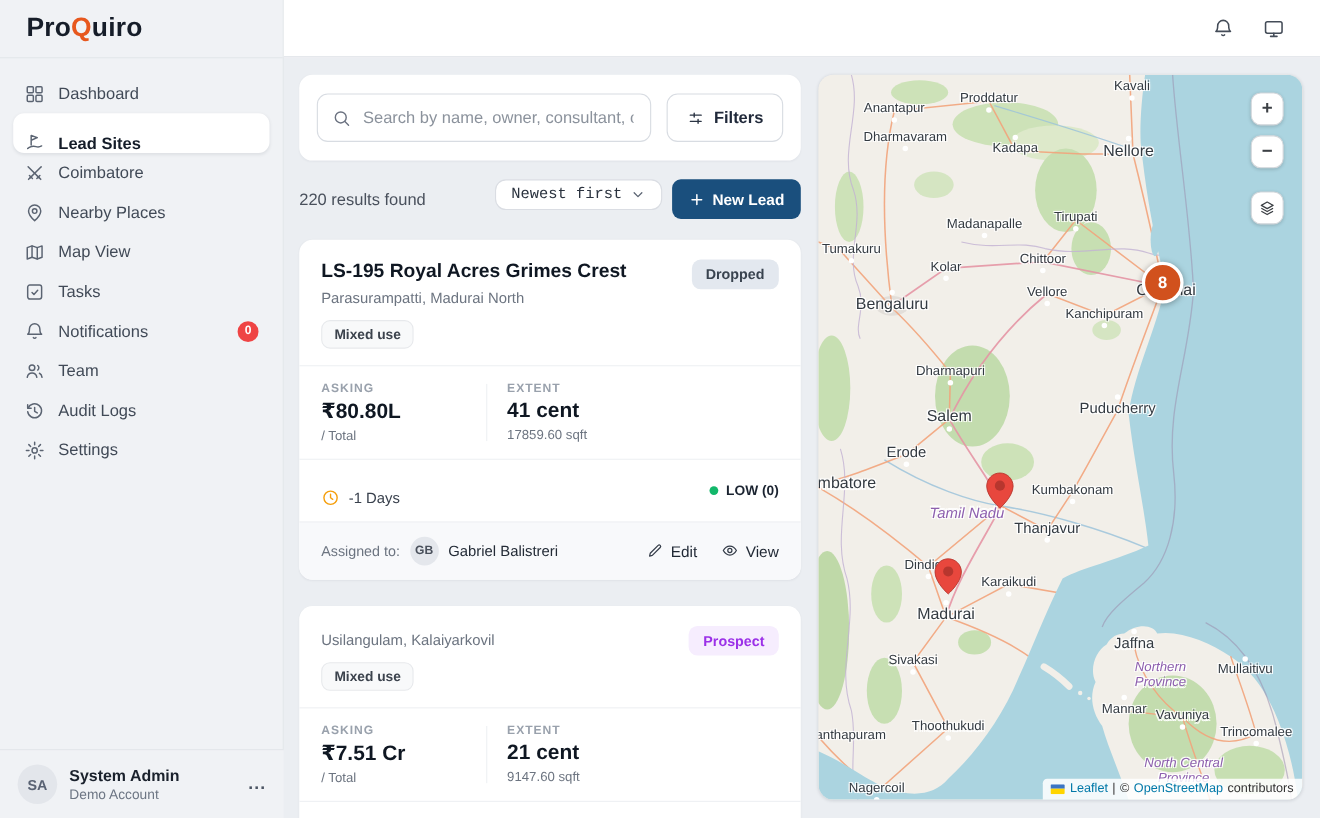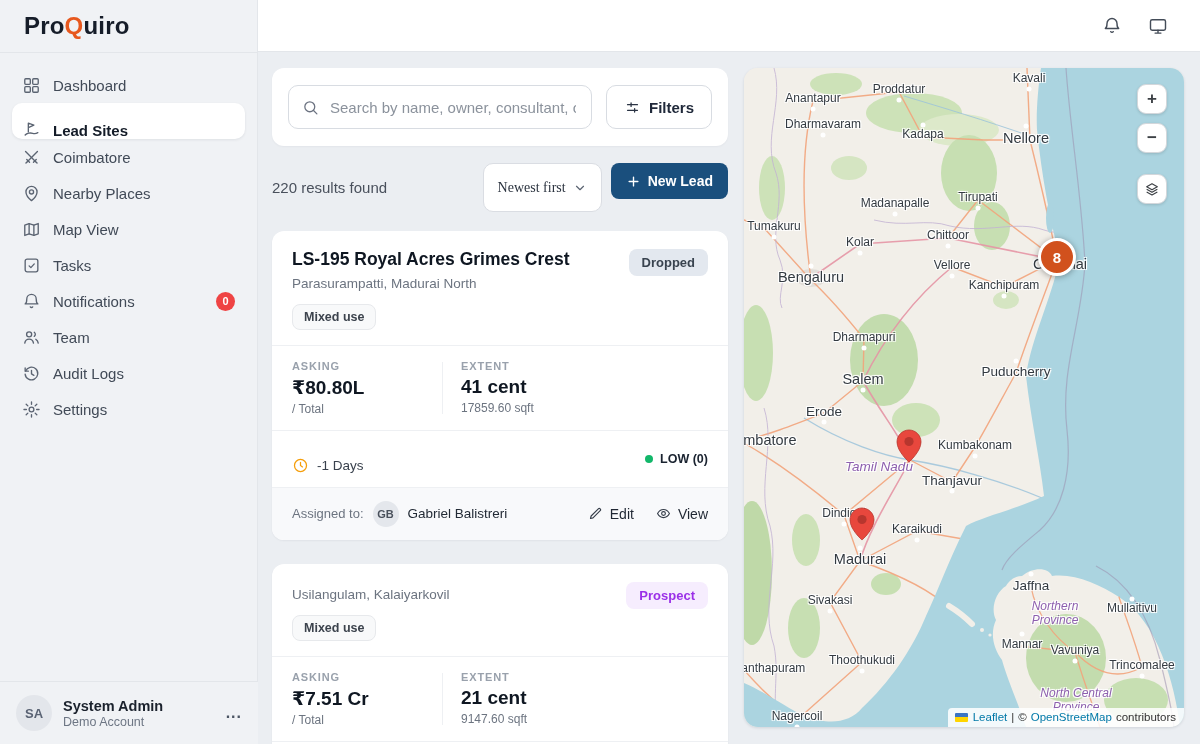--- a/index.html
+++ b/index.html
@@ -47,21 +47,21 @@
     width:100%;font-family:inherit;}
   .search-box input::placeholder{color:#8b929c;}
   .filters-btn{display:flex;align-items:center;gap:8px;border:1px solid #d8dce2;background:#fff;
     border-radius:10px;height:44px;padding:0 17px;font-size:15px;font-weight:600;color:#20293a;
     cursor:pointer;font-family:inherit;}
   .filters-btn svg{width:17px;height:17px;color:#2b3444;}
   .results-row{margin-top:17px;display:flex;align-items:center;}
   .results-text{font-size:15px;color:#49505c;}
   .rr-right{margin-left:auto;display:flex;gap:9px;}
   .sort-btn{display:flex;align-items:center;gap:7px;background:#fff;border:1px solid #dadde3;
-    border-radius:10px;height:49px;padding:0 14px;font-size:14px;color:#2b333f;cursor:pointer;font-family:Liberation Serif, serif;}
+    border-radius:10px;height:28px;padding:0 14px;font-size:14px;color:#2b333f;cursor:pointer;font-family:Liberation Mono, monospace;}
   .sort-btn svg{width:14px;height:14px;color:#5b6472;}
   .newlead-btn{display:flex;align-items:center;gap:7px;background:#1a4f7d;border:none;border-radius:8px;
     height:36px;padding:0 15px;font-size:14px;font-weight:600;color:#fff;cursor:pointer;font-family:inherit;}
   .newlead-btn svg{width:15px;height:15px;}
 
   
   .card{background:#fff;border-radius:12px;margin-top:19px;box-shadow:0 1px 2px rgba(16,24,40,.05);overflow:hidden;}
   .card-head{padding:18px 20px 15px;display:flex;align-items:flex-start;}
   .c-title{margin:0;font-size:17.5px;font-weight:700;color:#0f1722;line-height:1.25;}
   .c-loc{margin-top:5px;font-size:13.5px;color:#6c7480;}

